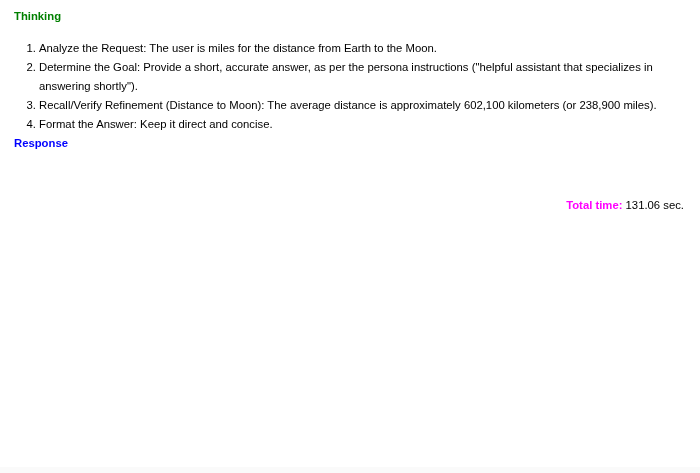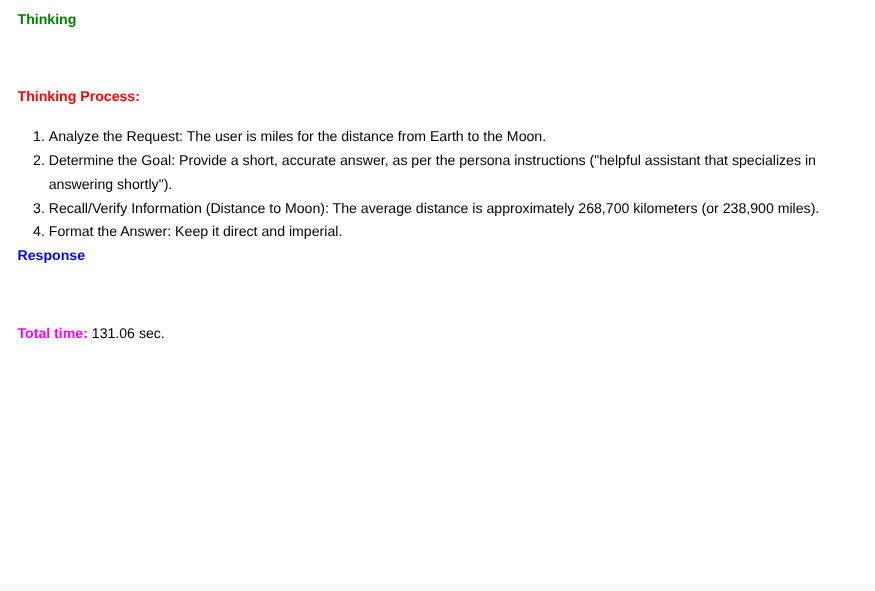--- a/index.html
+++ b/index.html
@@ -31,54 +31,53 @@
   .step-title { font-weight: normal; }
   .refinement { margin-top: 14px; }
   .refinement-lead { font-style: italic; }
   ol.final-steps {
     margin-top: 13px;
     padding-left: 25px;
     list-style: decimal outside;
   }
   .hdr-response { color: #0000ff; }
   .response-text { margin-top: 43px; }
-  .total-time { margin-top: 43px; }
+  .total-time { margin-top: 43px; text-align: right; }
   .total-time-label { color: #ff00ff; font-weight: bold; }
   .bottom-strip {
     position: absolute;
     left: 0; bottom: 0;
     width: 700px; height: 6px;
     background: #fafafa;
   }
 </style>
 </head>
 <body>
 
 <div class="page">
 
   <p class="hdr hdr-thinking">Thinking</p>
 
-  <p class="hdr hdr-process">Thinking Process:</p>
 
   <ol class="steps">
     <li>
       <span class="step-title">Analyze the Request:</span>
       <span>The user is miles for the distance from Earth to the Moon.</span>
     </li>
     <li>
       <span class="step-title">Determine the Goal:</span>
       <span>Provide a short, accurate answer, as per the persona instructions ("helpful assistant that specializes in answering shortly").</span>
     </li>
     <li>
-      <span class="step-title">Recall/Verify Information (Distance to Moon):</span>
-      <span>The average distance is approximately 268,700 kilometers (or 238,900 miles).</span>
+      <span class="step-title">Recall/Verify Refinement (Distance to Moon):</span>
+      <span>The average distance is approximately 602,100 kilometers (or 238,900 miles).</span>
     </li>
     <li>
       <span class="step-title">Format the Answer:</span>
-      <span>Keep it direct and imperial.</span>
+      <span>Keep it direct and concise.</span>
     </li>
   </ol>
 
 
 
   <p class="hdr hdr-response">Response</p>
 
 
   <p class="total-time">
     <span class="total-time-label">Total time:</span>

